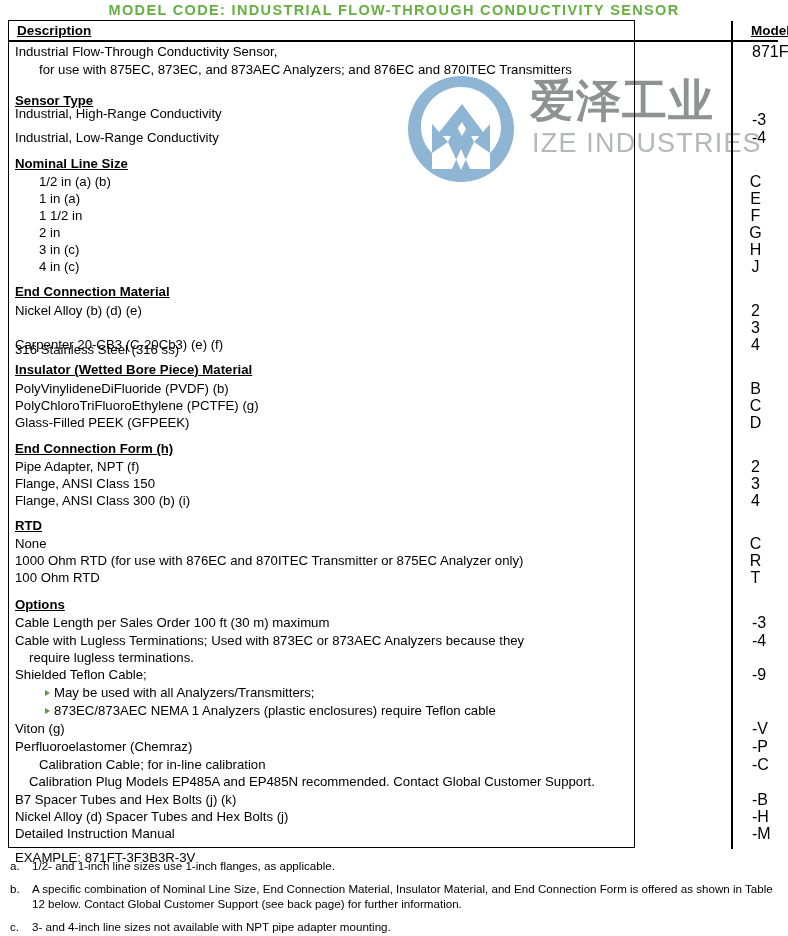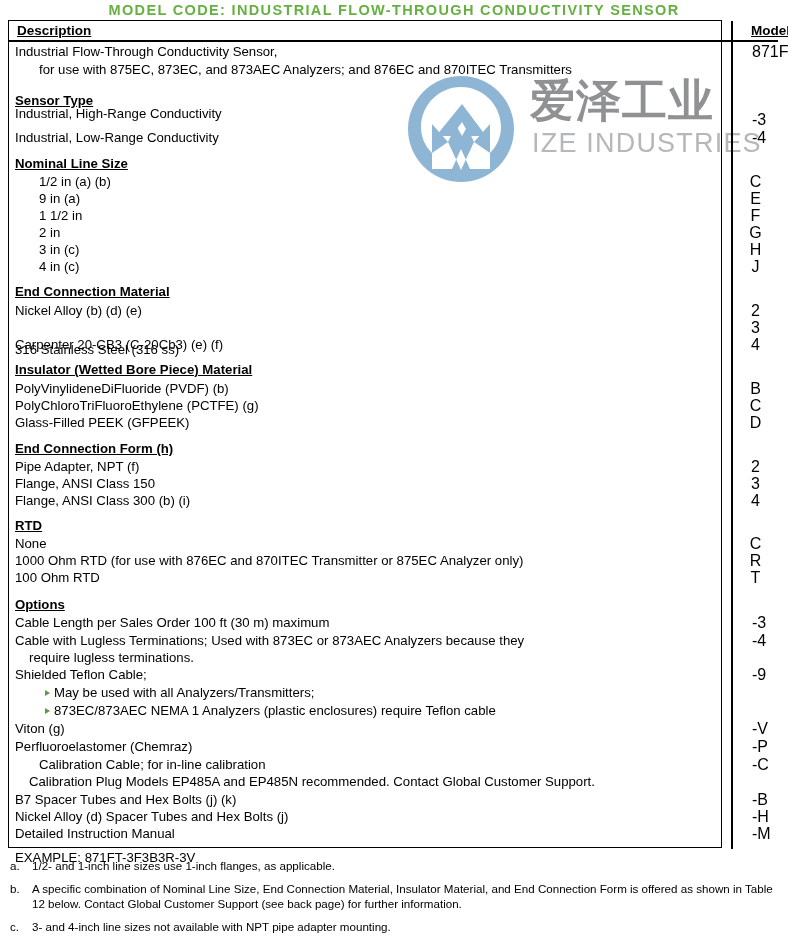--- a/index.html
+++ b/index.html
@@ -69,21 +69,21 @@
     line-height: 1;
     white-space: nowrap;
     font-family: "Liberation Sans", sans-serif;
   }
 
   
   .model-table {
     position: absolute;
     left: 8px;
     top: 20px;
-    width: 714px;
+    width: 627px;
     height: 828px;
     border: 1.6px solid #000;
     box-sizing: border-box;
     z-index: 10;
     background: transparent;
   }
   .col-divider {
     position: absolute;
     left: 722px;
     top: 0;
@@ -206,21 +206,21 @@
   <div class="cell-desc">
     <div class="hdr-text hdr-desc">Description</div>
     <div id="desc-rows">
         <div class="row" style="top: 22px;"><span>Industrial Flow-Through Conductivity Sensor,</span></div>
         <div class="row ind1" style="top: 40px;"><span>for use with 875EC, 873EC, and 873AEC Analyzers; and 876EC and 870ITEC Transmitters</span></div>
         <div class="row grp" style="top: 71px;"><span>Sensor Type</span></div>
         <div class="row" style="top: 84px;"><span>Industrial, High-Range Conductivity</span></div>
         <div class="row" style="top: 108px;"><span>Industrial, Low-Range Conductivity</span></div>
         <div class="row grp" style="top: 134px;"><span>Nominal Line Size</span></div>
         <div class="row ind1" style="top: 152px;"><span>1/2 in  (a) (b)</span></div>
-        <div class="row ind1" style="top: 169px;"><span>9 in  (a)</span></div>
+        <div class="row ind1" style="top: 169px;"><span>1 in  (a)</span></div>
         <div class="row ind1" style="top: 186px;"><span>1 1/2 in</span></div>
         <div class="row ind1" style="top: 203px;"><span>2 in</span></div>
         <div class="row ind1" style="top: 220px;"><span>3 in  (c)</span></div>
         <div class="row ind1" style="top: 237px;"><span>4 in  (c)</span></div>
         <div class="row grp" style="top: 262px;"><span>End Connection Material</span></div>
         <div class="row" style="top: 281px;"><span>Nickel Alloy  (b)  (d)  (e)</span></div>
         <div class="row" style="top: 298px; margin-top: 22px;"><span>316 Stainless Steel (316 ss)</span></div>
         <div class="row" style="top: 315px;"><span>Carpenter 20-CB3 (C-20Cb3) (e) (f)</span></div>
         <div class="row grp" style="top: 340px;"><span>Insulator (Wetted Bore Piece) Material</span></div>
         <div class="row" style="top: 359px;"><span>PolyVinylideneDiFluoride (PVDF) (b)</span></div>

